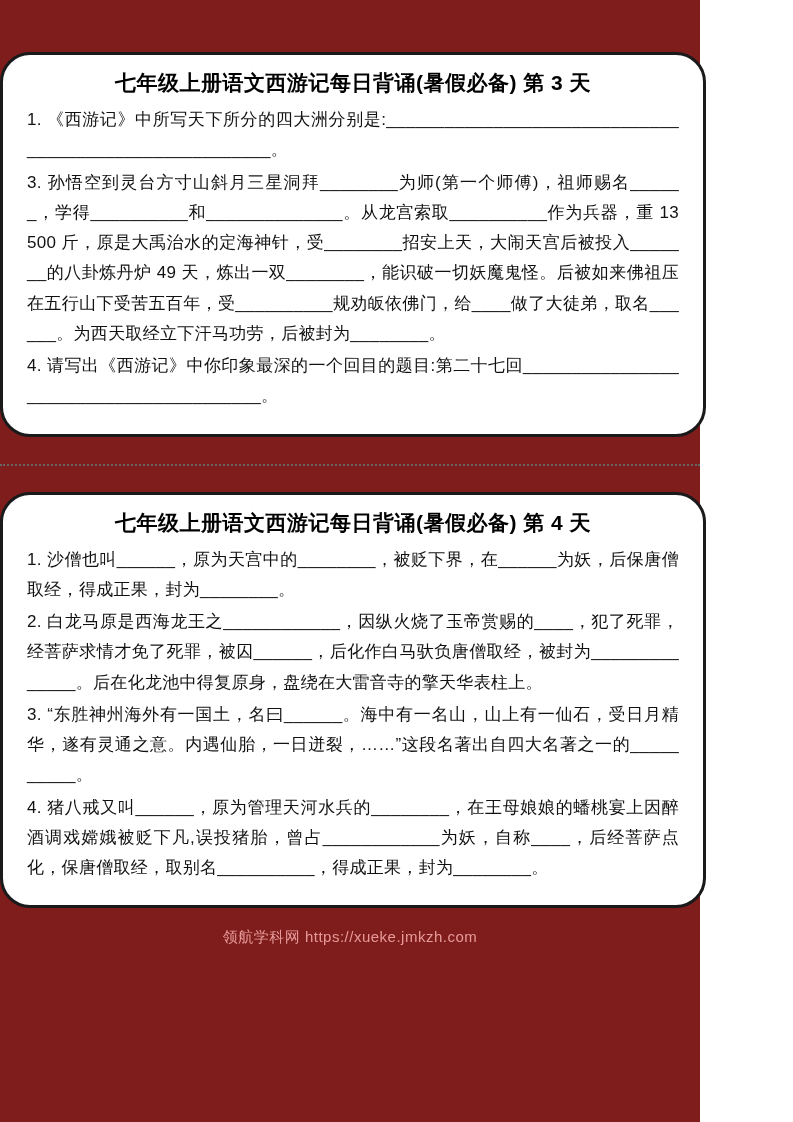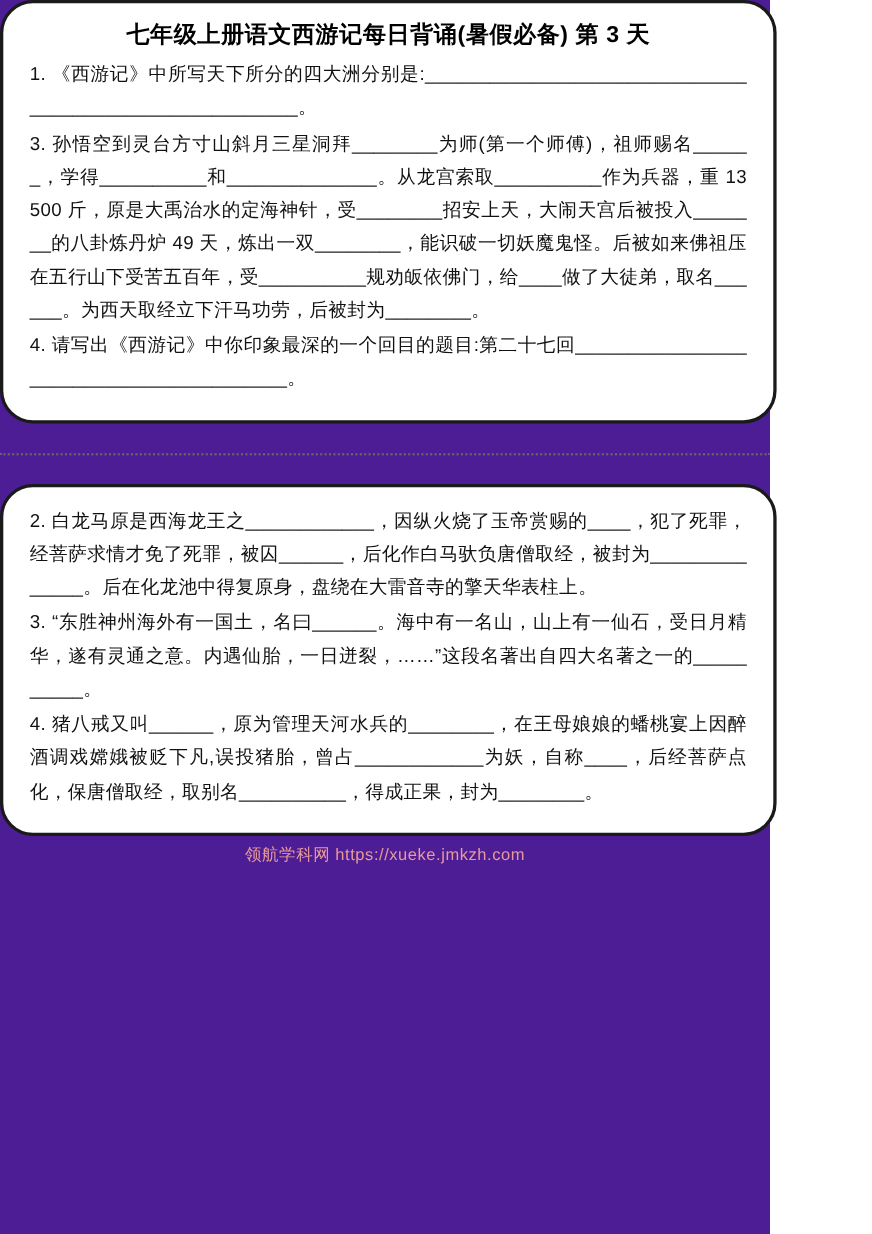--- a/index.html
+++ b/index.html
@@ -4,21 +4,22 @@
 <style>
   * { box-sizing: border-box; margin: 0; padding: 0; }
   html, body {
     width: 793px;
     background: #ffffff;
     font-family: "Liberation Sans", "DejaVu Sans", sans-serif;
   }
   .page {
     width: 700px;
     min-height: 1122px;
-    background: #4c1d95;
+    background: #7f1d1d;
+    padding-top: 52px;
     position: relative;
   }
   .card {
     width: 706px;
     margin: 0 auto;
     border: 3px solid #1a1a1a;
     border-radius: 30px;
     padding: 14px 24px 20px 24px;
     background: #ffffff;
   }
@@ -40,21 +41,21 @@
     letter-spacing: 0.3px;
   }
   .dotted-divider {
     width: 100%;
     border-top: 2.5px dotted #666666;
     margin: 27px 0 26px 0;
     height: 0;
   }
   .watermark {
     text-align: center;
-    margin-top: 8px;
+    margin-top: 20px;
     padding-bottom: 14px;
     font-size: 15px;
     color: #e89a9a;
     letter-spacing: 0.5px;
   }
 </style>
 </head>
 <body>
 
 <div class="page">
@@ -62,20 +63,22 @@
   <section class="card">
     <h1 class="card-title">七年级上册语文西游记每日背诵(暑假必备) 第 3 天</h1>
     <p class="question">1. 《西游记》中所写天下所分的四大洲分别是:_______________________________________________________。</p>
     <p class="question">3. 孙悟空到灵台方寸山斜月三星洞拜________为师(第一个师傅)，祖师赐名______，学得__________和______________。从龙宫索取__________作为兵器，重 13500 斤，原是大禹治水的定海神针，受________招安上天，大闹天宫后被投入_______的八卦炼丹炉 49 天，炼出一双________，能识破一切妖魔鬼怪。后被如来佛祖压在五行山下受苦五百年，受__________规劝皈依佛门，给____做了大徒弟，取名______。为西天取经立下汗马功劳，后被封为________。</p>
     <p class="question">4. 请写出《西游记》中你印象最深的一个回目的题目:第二十七回________________________________________。</p>
   </section>
 
   <div class="dotted-divider"></div>
 
   <section class="card">
+    <h1 class="card-title">七年级上册语文西游记每日背诵(暑假必备) 第 4 天</h1>
+    <p class="question">1. 沙僧也叫______，原为天宫中的________，被贬下界，在______为妖，后保唐僧取经，得成正果，封为________。</p>
     <p class="question">2. 白龙马原是西海龙王之____________，因纵火烧了玉帝赏赐的____，犯了死罪，经菩萨求情才免了死罪，被囚______，后化作白马驮负唐僧取经，被封为______________。后在化龙池中得复原身，盘绕在大雷音寺的擎天华表柱上。</p>
     <p class="question">3. “东胜神州海外有一国土，名曰______。海中有一名山，山上有一仙石，受日月精华，遂有灵通之意。内遇仙胎，一日迸裂，……”这段名著出自四大名著之一的__________。</p>
     <p class="question">4. 猪八戒又叫______，原为管理天河水兵的________，在王母娘娘的蟠桃宴上因醉酒调戏嫦娥被贬下凡,误投猪胎，曾占____________为妖，自称____，后经菩萨点化，保唐僧取经，取别名__________，得成正果，封为________。</p>
   </section>
 
   <footer class="watermark">
     <span>领航学科网 https://xueke.jmkzh.com</span>
   </footer>
 
 </div>

